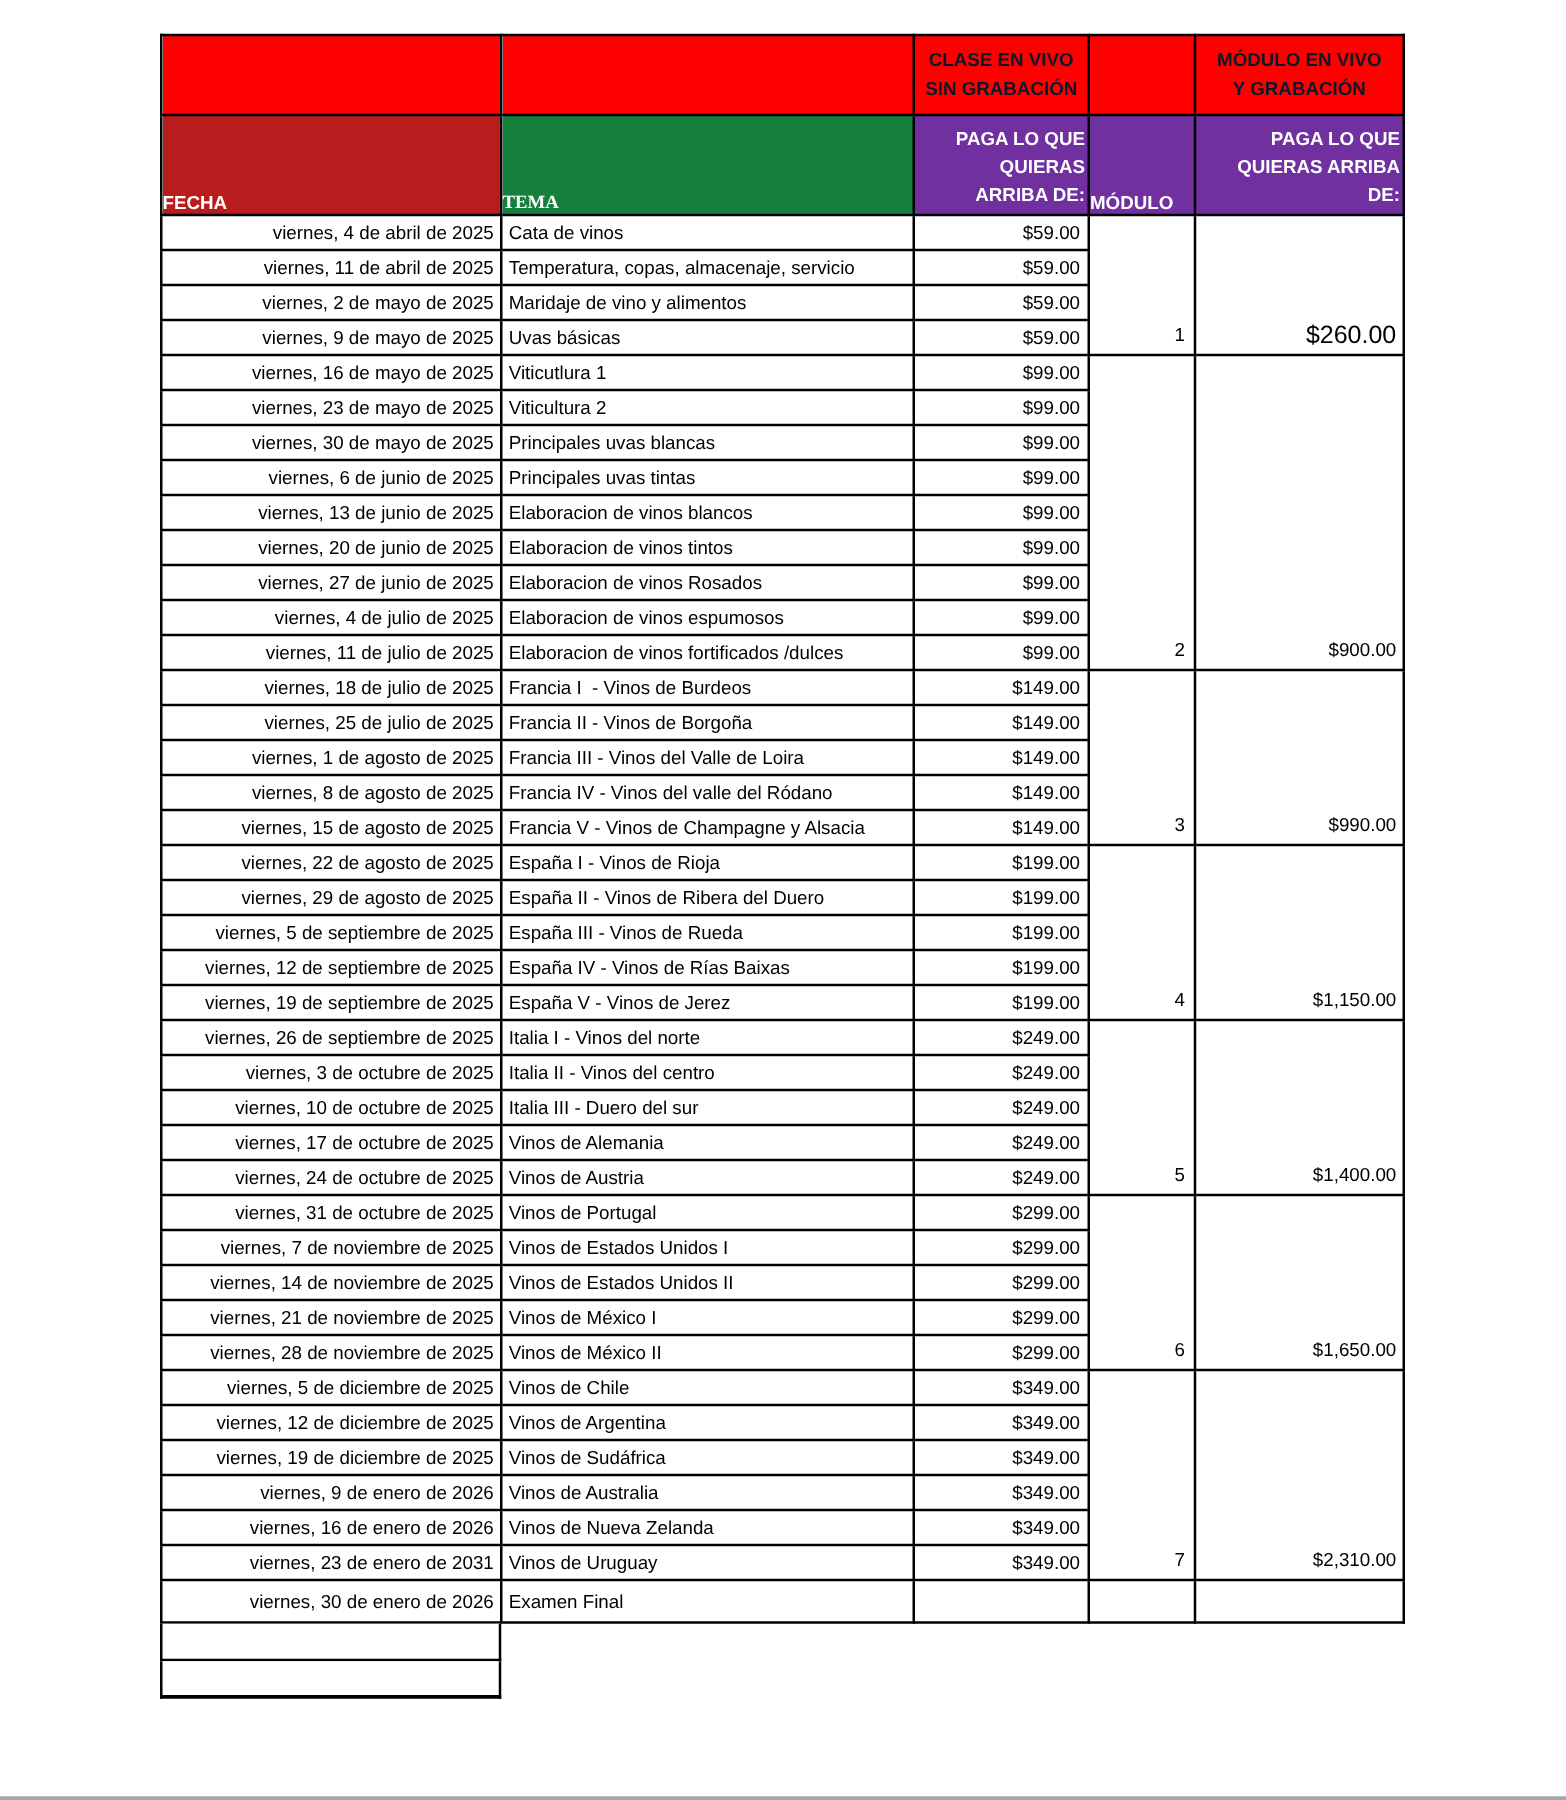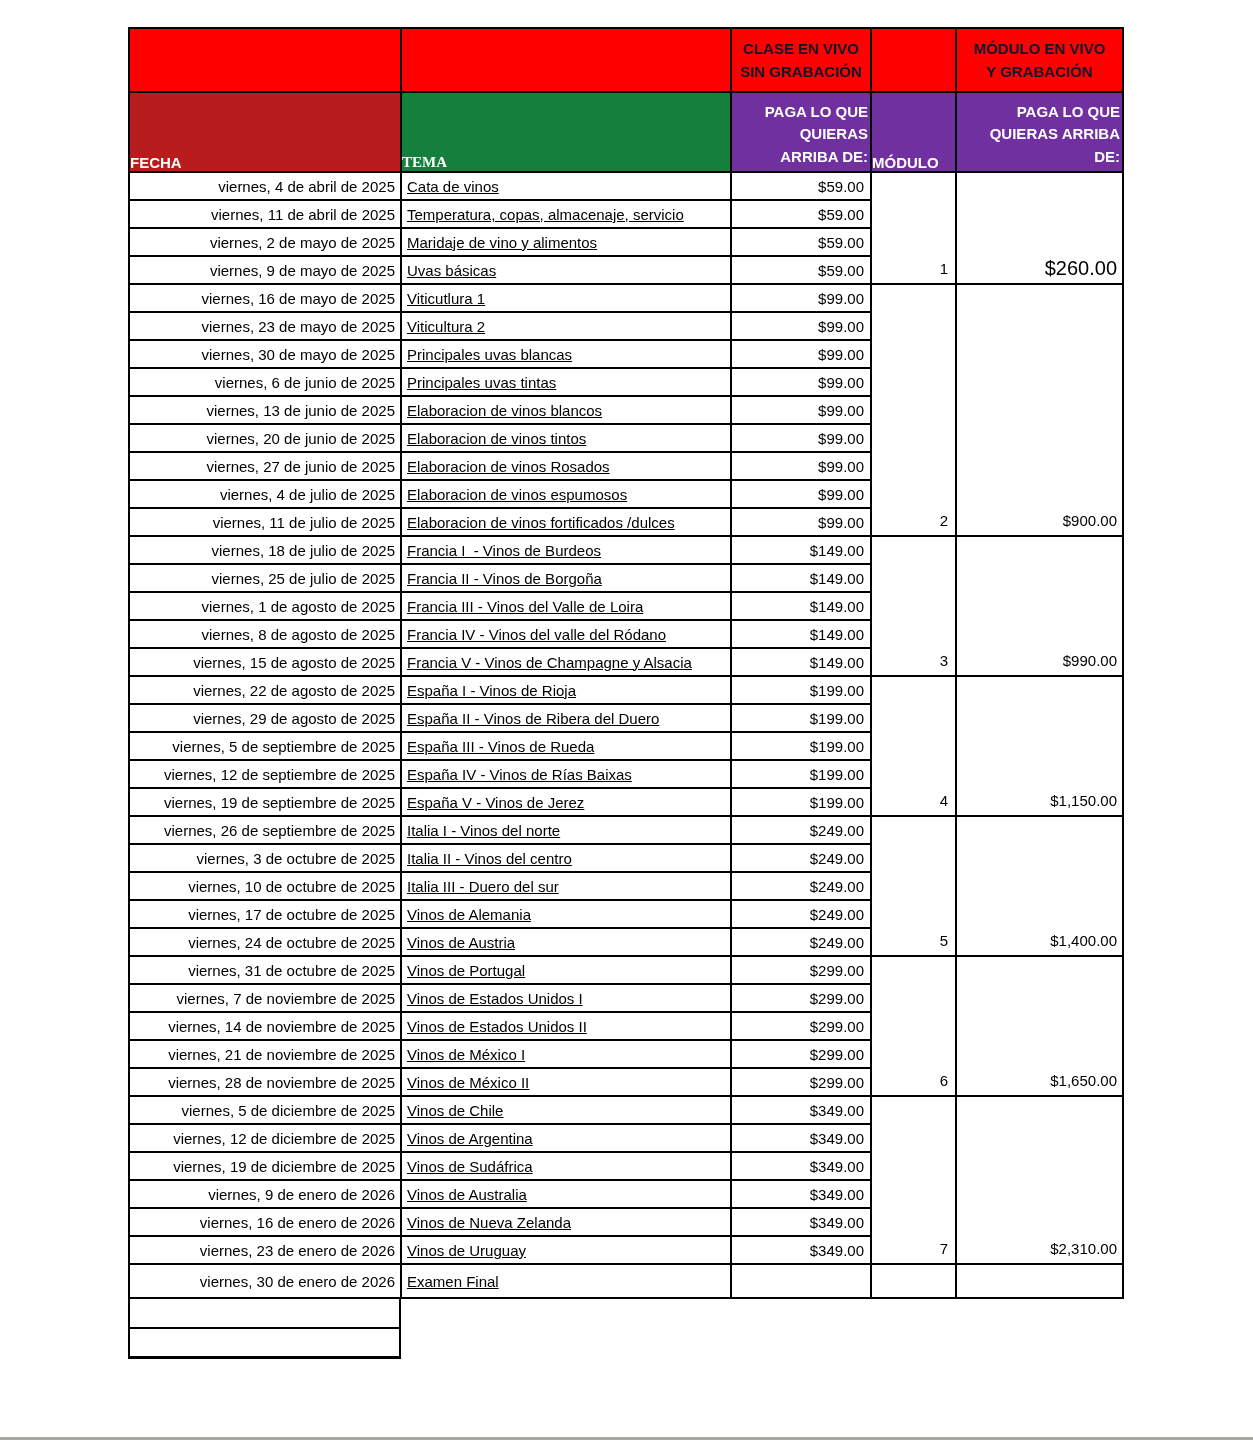--- a/index.html
+++ b/index.html
@@ -17,21 +17,21 @@
   }
   
   .purple-row td{
     background:#7030a0;height:72px;color:#ffffff;font-weight:bold;font-size:15px;
     vertical-align:bottom;padding:3px 5px;
   }
   .purple-row td.ctr{text-align:right;white-space:pre-line;line-height:1.5;padding:3px 2px;}
   
   .data-row td{height:26px;font-size:15px;color:#000;background:#ffffff;vertical-align:middle;}
   .c-fecha{text-align:right;padding-right:5px !important;white-space:pre;}
-  .c-tema{text-align:left;padding-left:5px !important;white-space:pre;text-decoration:underline;}
+  .c-tema{text-align:left;padding-left:5px !important;white-space:pre;}
   .c-precio{text-align:right;padding-right:6px !important;white-space:pre;}
   .c-mod{text-align:right;vertical-align:bottom !important;padding:0 7px 6px 0 !important;}
   .c-total{text-align:right;vertical-align:bottom !important;padding:0 5px 6px 0 !important;}
   .c-total.big{font-size:20px;padding-bottom:3px !important;}
   
   .tail-row{
     width:273px;height:30px;box-sizing:border-box;background:#ffffff;
     border:2px solid #000;border-top:none;
   }
   .tail-row:last-child{border-bottom-width:3px;}
@@ -271,21 +271,21 @@
           <td class="c-fecha">viernes, 9 de enero de 2026</td>
           <td class="c-tema">Vinos de Australia</td>
           <td class="c-precio">$349.00</td>
         </tr>
         <tr class="data-row">
           <td class="c-fecha">viernes, 16 de enero de 2026</td>
           <td class="c-tema">Vinos de Nueva Zelanda</td>
           <td class="c-precio">$349.00</td>
         </tr>
         <tr class="data-row">
-          <td class="c-fecha">viernes, 23 de enero de 2026</td>
+          <td class="c-fecha">viernes, 23 de enero de 2031</td>
           <td class="c-tema">Vinos de Uruguay</td>
           <td class="c-precio">$349.00</td>
         </tr>
         <tr class="data-row">
           <td class="c-fecha">viernes, 30 de enero de 2026</td>
           <td class="c-tema">Examen Final</td>
           <td class="c-precio"></td>
           <td class="c-mod" rowspan="1"></td>
           <td class="c-total" rowspan="1"></td>
         </tr>

